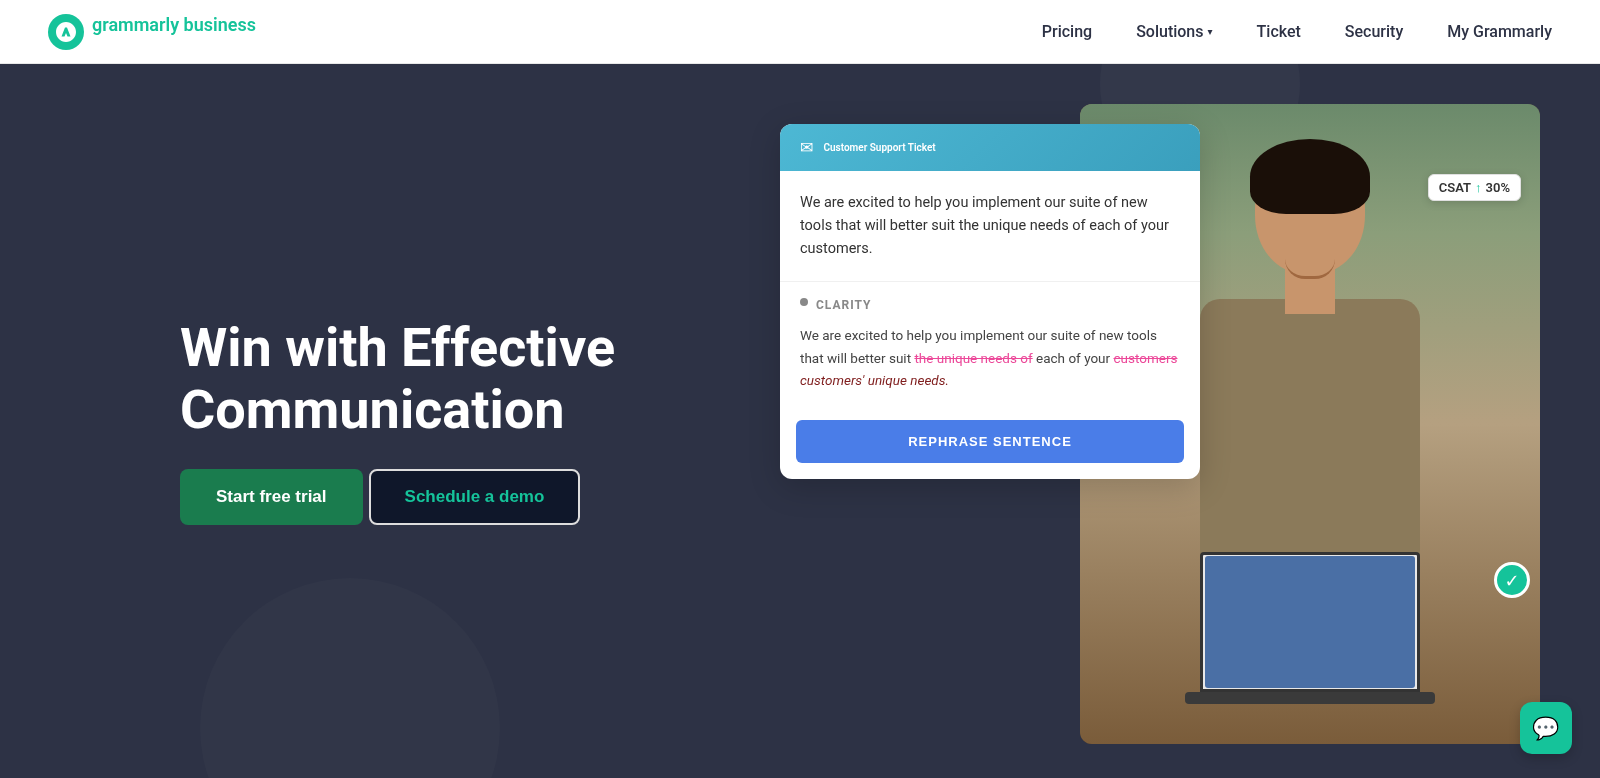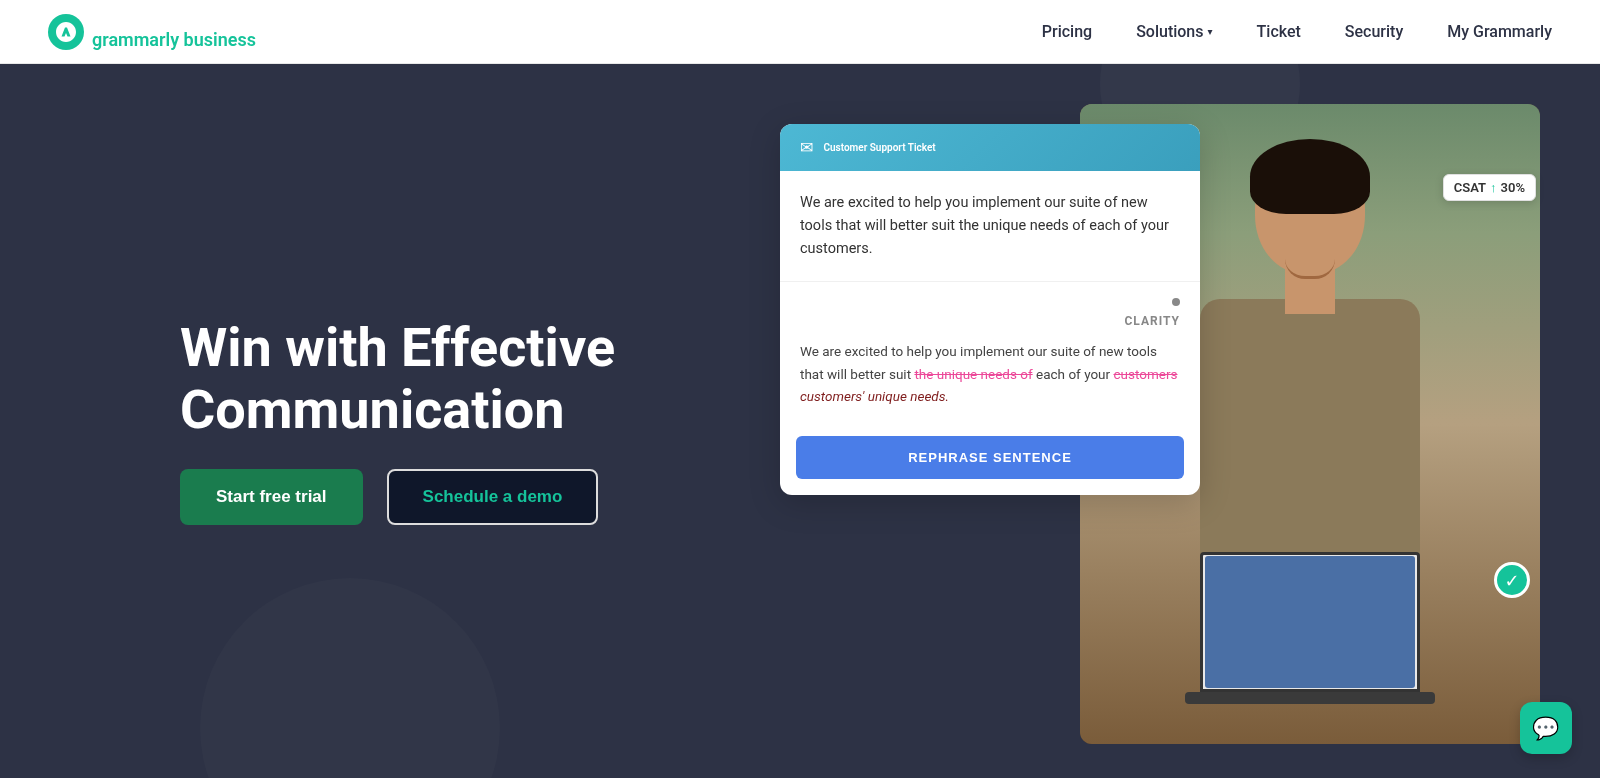--- a/index.html
+++ b/index.html
@@ -19,21 +19,21 @@
       align-items: center;
       justify-content: space-between;
       padding: 0 48px;
       border-bottom: 1px solid #e8e8e8;
       position: relative;
       z-index: 10;
     }
 
     .logo {
       display: flex;
-      align-items: flex-end;
+      align-items: flex-start;
       gap: 8px;
     }
 
     .logo-icon {
       width: 36px;
       height: 36px;
     }
 
     .logo-text {
       font-size: 18px;
@@ -105,21 +105,21 @@
     .hero-subtitle {
       font-size: 18px;
       color: #c8cad8;
       line-height: 1.6;
       margin-bottom: 44px;
       max-width: 500px;
     }
 
     .hero-buttons {
       display: flex;
-      gap: 24px;
+      gap: 6px;
       align-items: flex-start;
     }
 
     .btn-primary {
       background: #1a7c4e;
       color: #fff;
       border: none;
       padding: 18px 36px;
       border-radius: 8px;
       font-size: 17px;
@@ -160,21 +160,21 @@
       height: 640px;
       border-radius: 12px;
       overflow: hidden;
       background: linear-gradient(135deg, #8b7355 0%, #6b5a3e 30%, #4a3728 60%, #2d2218 100%);
     }
 
     
     .csat-badge {
       position: absolute;
       top: 110px;
-      right: 64px;
+      right: 79px;
       background: #fff;
       border: 1px solid #e0e0e0;
       border-radius: 6px;
       padding: 5px 10px;
       font-size: 13px;
       font-weight: 600;
       color: #333;
       display: flex;
       align-items: center;
       gap: 4px;
@@ -243,28 +243,27 @@
       line-height: 1.6;
       border-bottom: 1px solid #f0f0f0;
     }
 
     .card-suggestion {
       padding: 16px 20px;
     }
 
     .clarity-label {
       display: flex;
-      align-items: flex-end;
+      align-items: flex-start;
       gap: 8px;
       font-size: 12px;
       font-weight: 700;
       color: #888;
       letter-spacing: 1px;
       margin-bottom: 12px;
-      flex-direction: column;
     }
 
     .clarity-dot {
       width: 8px;
       height: 8px;
       background: #888;
       border-radius: 50%;
     }
 
     .suggestion-text {

